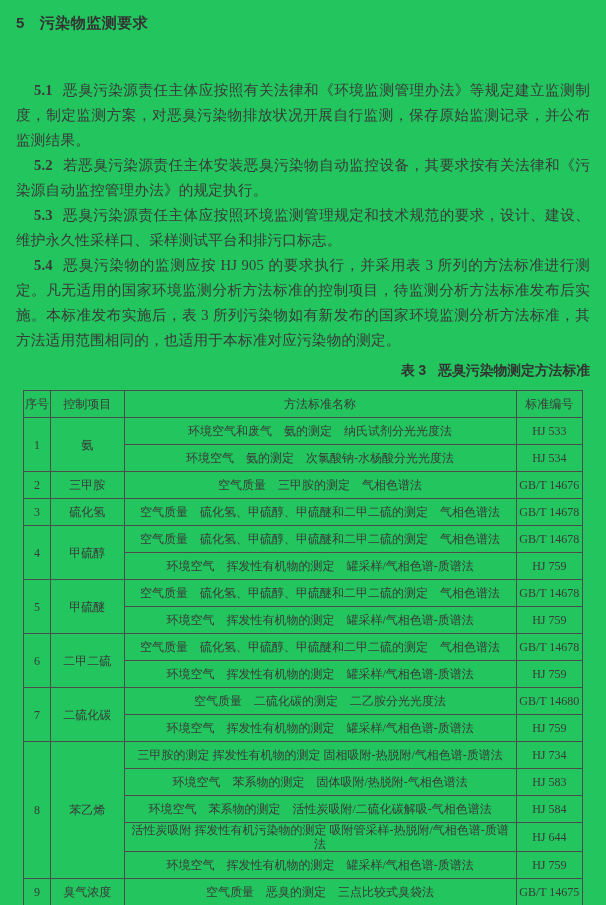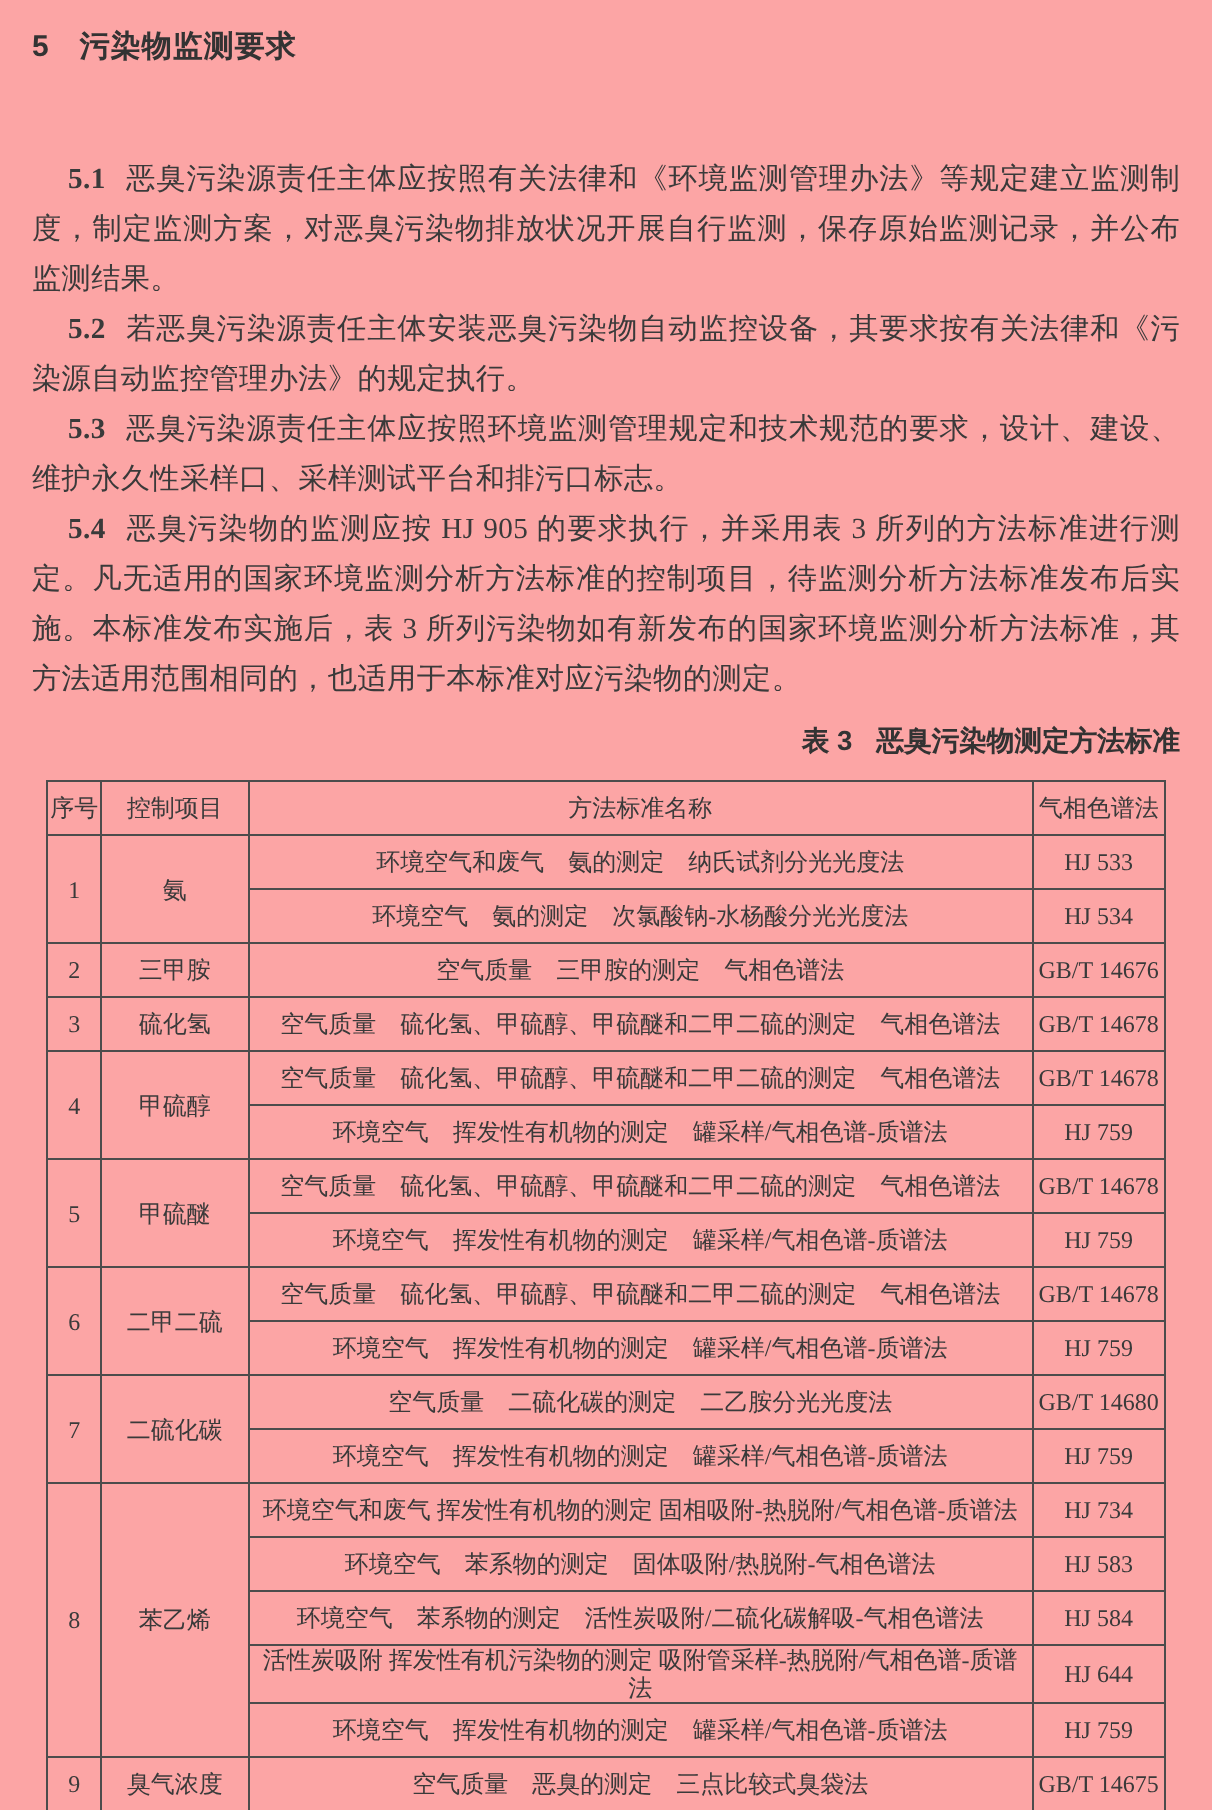--- a/index.html
+++ b/index.html
@@ -1,20 +1,20 @@
 <!DOCTYPE html>
 <html><head>
 <meta charset="utf-8">
 <style>
   html, body { margin: 0; padding: 0; }
   .page {
     position: relative;
     width: 606px;
     height: 905px;
-    background: #fca5a5;
+    background: #22c55e;
     box-sizing: border-box;
     padding: 10px 16px 0 16px;
     font-family: "Liberation Serif", "DejaVu Serif", serif;
     color: #3a3a3a;
     overflow: hidden;
   }
   .heading {
     font-family: "Liberation Sans", "DejaVu Sans", sans-serif;
     font-weight: bold;
     font-size: 15px;
@@ -95,21 +95,21 @@
       <col class="c-no">
         <col class="c-item">
         <col class="c-name">
         <col class="c-code">
     </colgroup>
     <thead>
       <tr>
         <th>序号</th>
         <th>控制项目</th>
         <th>方法标准名称</th>
-        <th>气相色谱法</th>
+        <th>标准编号</th>
       </tr>
     </thead>
     <tbody id="table-body">
         <tr>
           <td rowspan="2">1</td>
           <td rowspan="2">氨</td>
           <td>环境空气和废气　氨的测定　纳氏试剂分光光度法</td>
           <td>HJ 533</td>
         </tr>
         <tr>
@@ -164,21 +164,21 @@
           <td>空气质量　二硫化碳的测定　二乙胺分光光度法</td>
           <td>GB/T 14680</td>
         </tr>
         <tr>
           <td>环境空气　挥发性有机物的测定　罐采样/气相色谱-质谱法</td>
           <td>HJ 759</td>
         </tr>
         <tr>
           <td rowspan="5">8</td>
           <td rowspan="5">苯乙烯</td>
-          <td>环境空气和废气 挥发性有机物的测定 固相吸附-热脱附/气相色谱-质谱法</td>
+          <td>三甲胺的测定 挥发性有机物的测定 固相吸附-热脱附/气相色谱-质谱法</td>
           <td>HJ 734</td>
         </tr>
         <tr>
           <td>环境空气　苯系物的测定　固体吸附/热脱附-气相色谱法</td>
           <td>HJ 583</td>
         </tr>
         <tr>
           <td>环境空气　苯系物的测定　活性炭吸附/二硫化碳解吸-气相色谱法</td>
           <td>HJ 584</td>
         </tr>

